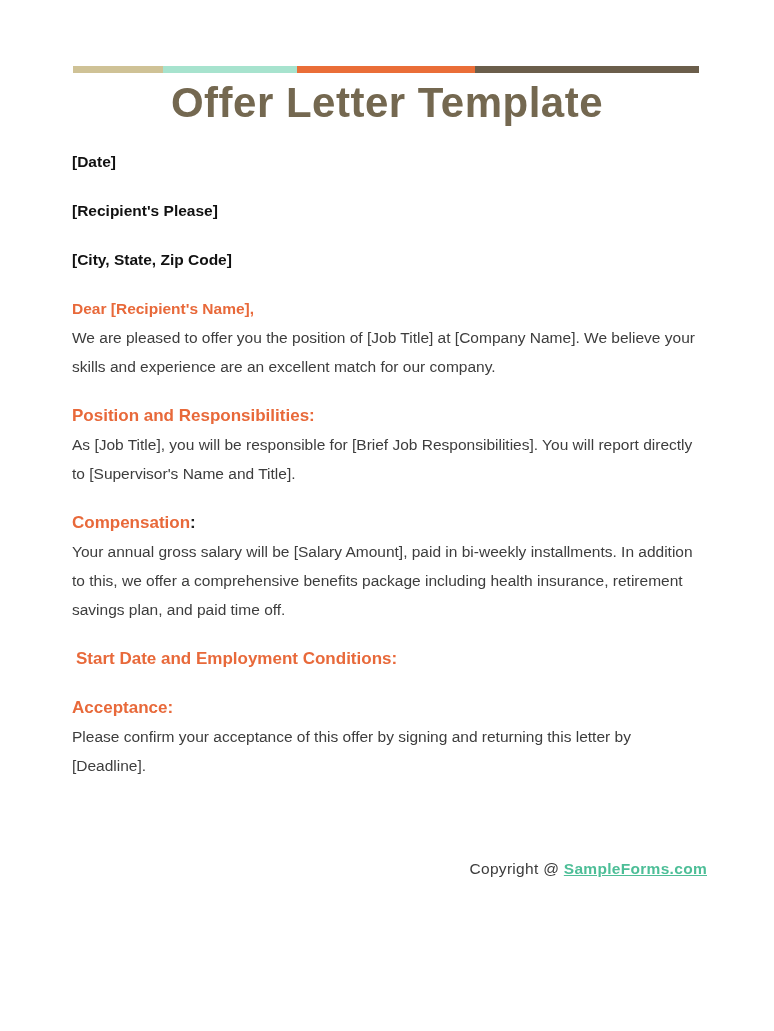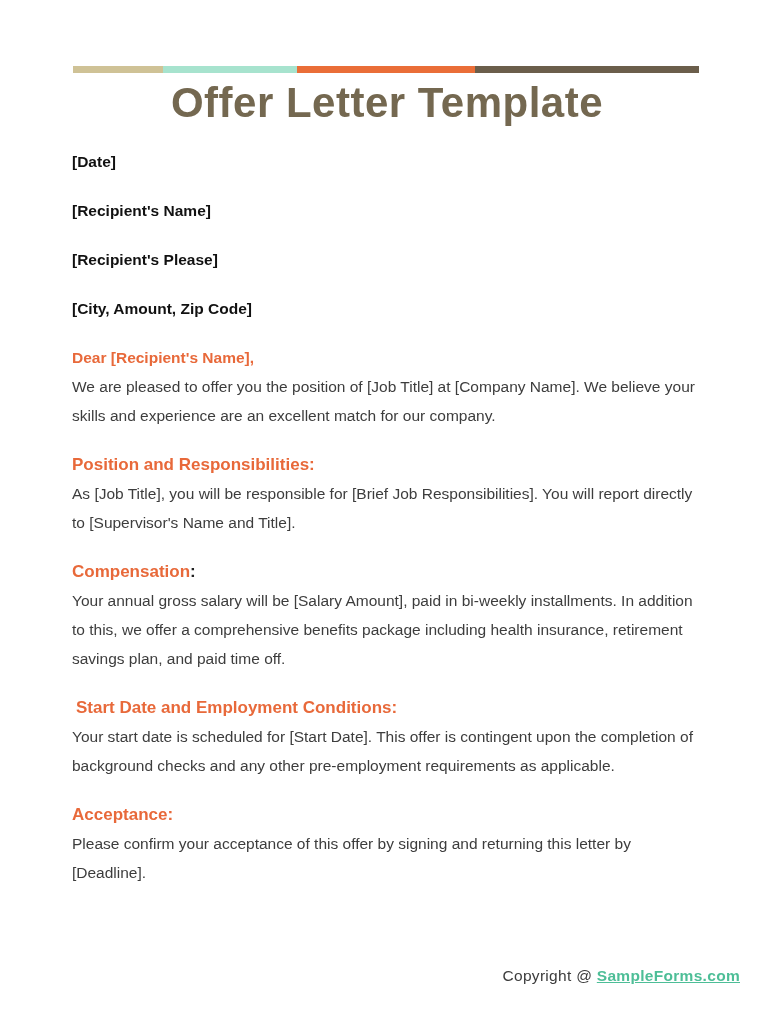--- a/index.html
+++ b/index.html
@@ -58,21 +58,21 @@
     line-height: 29px;
     color: #E8693A;
   }
   .section-heading.indent-sm { padding-left: 4px; }
   .colon-orange { color: #E8693A; }
   .colon-dark { color: #222222; }
   .body-text { margin: 0; }
 
   
   .footer {
-    margin: 78px 34px 0 0;
+    margin: 78px 67px 0 0;
     text-align: right;
     font-size: 15.5px;
     line-height: 22px;
     color: #3C3C3C;
     letter-spacing: 0.3px;
     padding-left: 16px;
   }
   .footer-link {
     color: #4DBE97;
     font-weight: bold;
@@ -92,42 +92,40 @@
     <div class="seg seg-brown"></div>
   </div>
 
   <h1 class="page-title">Offer Letter Template</h1>
 
   <div class="letter">
 
     <p class="block date-block bold-black">[Date]</p>
 
     <div class="block">
-      <p class="bold-black">[Recipient's Name]</p>
       <p class="bold-black">[Recipient's Please]</p>
-      <p class="bold-black">[City, Amount, Zip Code]</p>
+      <p class="bold-black">[City, State, Zip Code]</p>
     </div>
 
     <p class="block salutation">Dear [Recipient's Name],</p>
 
     <p class="block body-text">We are pleased to offer you the position of [Job Title] at [Company Name]. We believe your skills and experience are an excellent match for our company.</p>
 
     <div class="block">
       <h3 class="section-heading"><span>Position and Responsibilities</span><span class="colon-orange">:</span></h3>
       <p class="body-text">As [Job Title], you will be responsible for [Brief Job Responsibilities]. You will report directly to [Supervisor's Name and Title].</p>
     </div>
 
     <div class="block">
       <h3 class="section-heading"><span>Compensation</span><span class="colon-dark">:</span></h3>
       <p class="body-text">Your annual gross salary will be [Salary Amount], paid in bi-weekly installments. In addition to this, we offer a comprehensive benefits package including health insurance, retirement savings plan, and paid time off.</p>
     </div>
 
     <div class="block">
       <h3 class="section-heading indent-sm"><span>Start Date and Employment Conditions</span><span class="colon-orange">:</span></h3>
-      <p class="body-text">Your start date is scheduled for [Start Date]. This offer is contingent upon the completion of background checks and any other pre-employment requirements as applicable.</p>
     </div>
 
     <div class="block">
       <h3 class="section-heading"><span>Acceptance</span><span class="colon-orange">:</span></h3>
       <p class="body-text">Please confirm your acceptance of this offer by signing and returning this letter by [Deadline].</p>
     </div>
 
   </div>
 
   <div class="footer">

